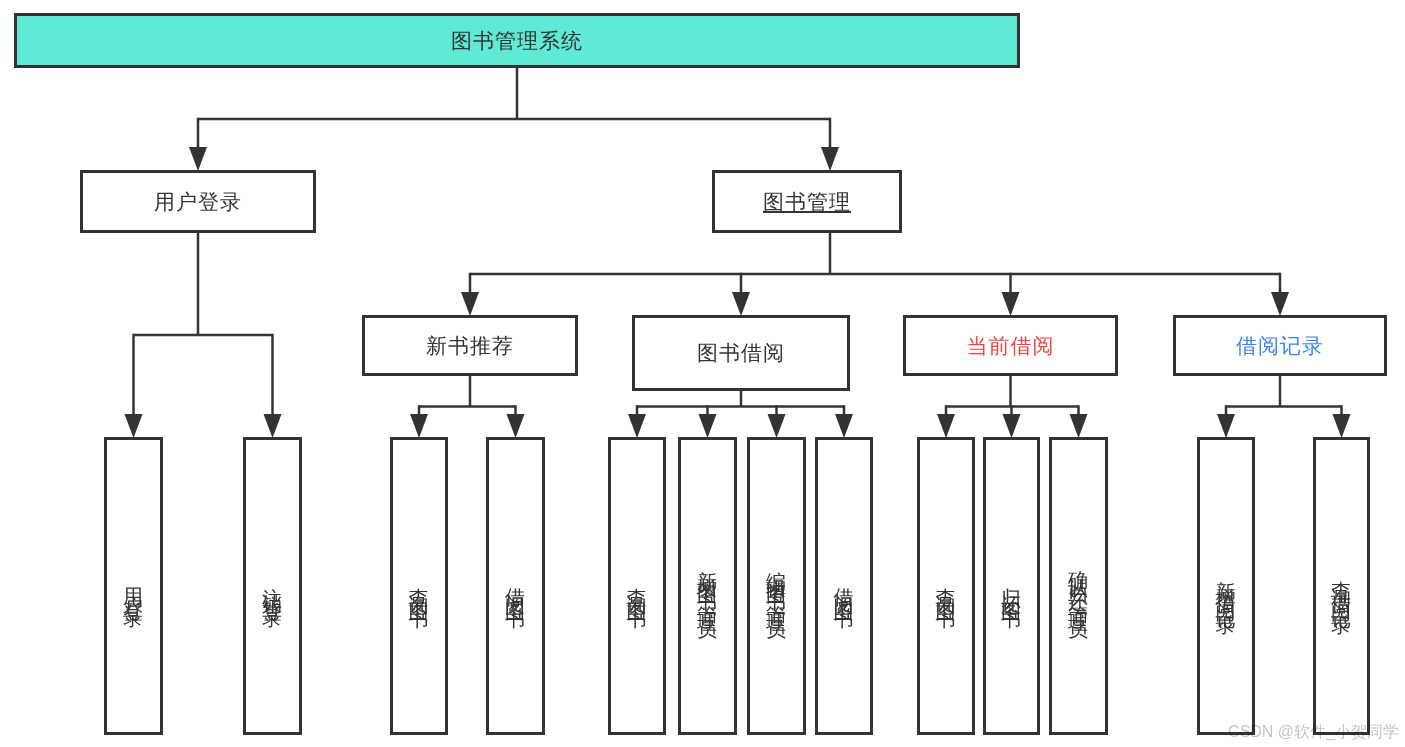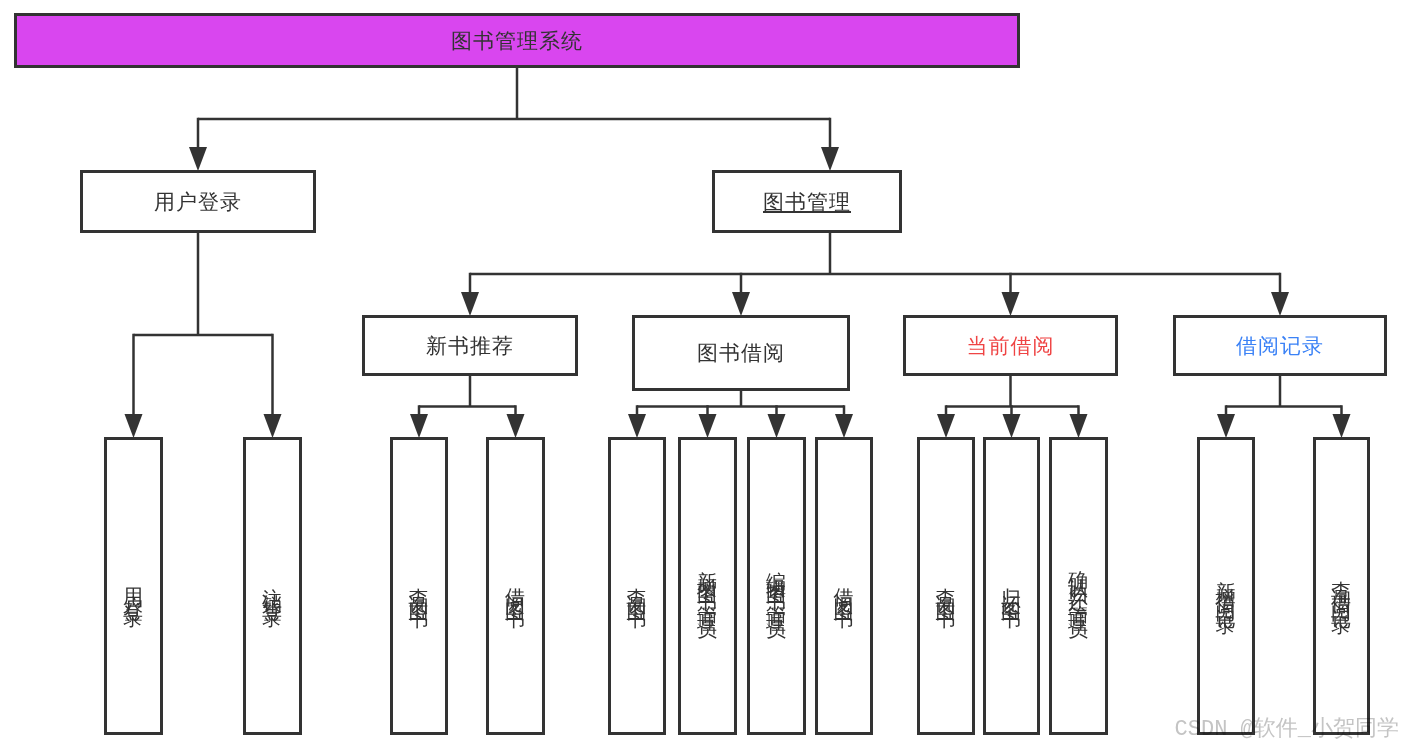--- a/index.html
+++ b/index.html
@@ -41,26 +41,25 @@
     text-orientation: mixed;
     font-size: 20px;
     line-height: 1;
     letter-spacing: 7px;
     white-space: nowrap;
   }
   .watermark {
     position: absolute;
     right: 6px;
     bottom: 4px;
-    font-size: 22px;
+    font-size: 16px;
     color: #c4c4c4;
     mix-blend-mode: multiply;
     white-space: nowrap;
     z-index: 5;
-    font-family: Liberation Mono, monospace;
   }
 </style>
 </head>
 <body>
 
 <div class="canvas">
   <svg id="connector-layer" viewBox="0 0 1405 747" xmlns="http://www.w3.org/2000/svg">
       <line x1="517" y1="68" x2="517" y2="119" stroke="#333333" stroke-width="2.5"></line>
       <line x1="198" y1="119" x2="830" y2="119" stroke="#333333" stroke-width="2.5"></line>
       <line x1="198" y1="117.75" x2="198" y2="148" stroke="#333333" stroke-width="2.5"></line>
@@ -108,21 +107,21 @@
       <line x1="1078.5" y1="405.25" x2="1078.5" y2="415" stroke="#333333" stroke-width="2.5"></line>
       <polygon points="1069.5,414 1087.5,414 1078.5,438" fill="#333333"></polygon>
       <line x1="1280" y1="376" x2="1280" y2="406.5" stroke="#333333" stroke-width="2.5"></line>
       <line x1="1226" y1="406.5" x2="1341.5" y2="406.5" stroke="#333333" stroke-width="2.5"></line>
       <line x1="1226" y1="405.25" x2="1226" y2="415" stroke="#333333" stroke-width="2.5"></line>
       <polygon points="1217,414 1235,414 1226,438" fill="#333333"></polygon>
       <line x1="1341.5" y1="405.25" x2="1341.5" y2="415" stroke="#333333" stroke-width="2.5"></line>
       <polygon points="1332.5,414 1350.5,414 1341.5,438" fill="#333333"></polygon>
     </svg>
   <div id="nodes-layer">
-      <div class="box horizontal" style="left: 14px; top: 13px; width: 1006px; height: 55px; border-color: rgb(51, 51, 51); background: #d946ef; color: rgb(51, 51, 51);">
+      <div class="box horizontal" style="left: 14px; top: 13px; width: 1006px; height: 55px; border-color: rgb(51, 51, 51); background: #5eead4; color: rgb(51, 51, 51);">
         <span class="label">图书管理系统</span>
       </div>
       <div class="box horizontal" style="left: 80px; top: 170px; width: 236px; height: 63px; border-color: rgb(51, 51, 51); background: rgb(255, 255, 255); color: rgb(51, 51, 51);">
         <span class="label">用户登录</span>
       </div>
       <div class="box horizontal" style="left: 712px; top: 170px; width: 190px; height: 63px; border-color: rgb(51, 51, 51); background: rgb(255, 255, 255); color: rgb(51, 51, 51); text-decoration: underline;">
         <span class="label">图书管理</span>
       </div>
       <div class="box horizontal" style="left: 362px; top: 315px; width: 216px; height: 61px; border-color: rgb(51, 51, 51); background: rgb(255, 255, 255); color: rgb(51, 51, 51); text-align: right;">
         <span class="label">新书推荐</span>

